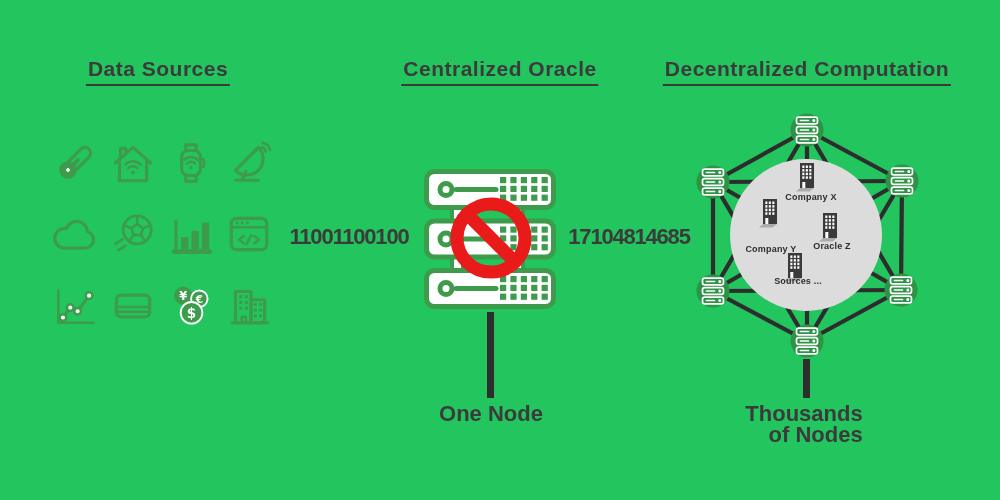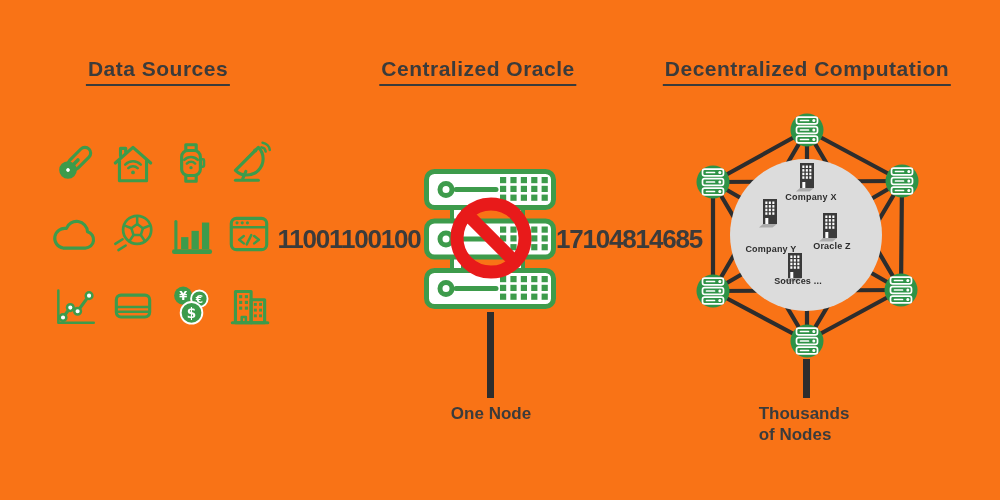--- a/index.html
+++ b/index.html
@@ -1,23 +1,23 @@
 <!DOCTYPE html>
 <html><head>
 <meta charset="utf-8">
 <style>
   html,body{margin:0;padding:0;background:#fff;}
-  .canvas{position:relative;width:1000px;height:500px;background:#f97316;overflow:hidden;
+  .canvas{position:relative;width:1000px;height:500px;background:#22c55e;overflow:hidden;
           font-family:"Liberation Sans",sans-serif;color:#3b3b3b;}
 
   
   .heading{position:absolute;top:57px;transform:translateX(-50%);white-space:nowrap;
            font-size:21px;font-weight:800;letter-spacing:.5px;color:#3b3b3b;
            border-bottom:2.5px solid #3b3b3b;padding:0 2px 3px 2px;}
-  .h-ds{left:158px;} .h-co{left:478px;} .h-dc{left:807px;}
+  .h-ds{left:158px;} .h-co{left:500px;} .h-dc{left:807px;}
 
   
   .icon-grid{position:absolute;left:46px;top:128px;width:232px;height:212px;
              display:grid;grid-template-columns:repeat(4,1fr);grid-template-rows:repeat(3,1fr);
              justify-items:center;align-items:center;}
   .icon-grid svg{width:50px;height:50px;}
   .ic{stroke:#3d9b4b;fill:none;stroke-width:3;stroke-linecap:round;stroke-linejoin:round;}
   .ic-fill{fill:#3d9b4b;stroke:none;}
   .ic-thin{stroke:#3d9b4b;fill:none;stroke-width:2.4;stroke-linecap:round;stroke-linejoin:round;}
   .ic-txt{fill:#fff;font-family:"DejaVu Sans",sans-serif;font-weight:bold;text-anchor:middle;}
@@ -25,27 +25,27 @@
   
   .server-svg{position:absolute;left:424px;top:169px;}
   .unit-box{fill:#fff;stroke:#3d9b4b;stroke-width:5;}
   .unit-cir{fill:#fff;stroke:#3d9b4b;stroke-width:5;}
   .unit-line{stroke:#3d9b4b;stroke-width:5;stroke-linecap:round;}
   .unit-dot{fill:#3d9b4b;}
   .srv-tab{fill:#fff;stroke:#3d9b4b;stroke-width:4;}
   .nosign-svg{position:absolute;left:446px;top:193px;}
   .nosign{stroke:#e81a1a;fill:none;stroke-width:13;}
   .binary{position:absolute;top:224px;transform:translateX(-50%);white-space:nowrap;
-          font-size:26px;font-weight:800;letter-spacing:-1.2px;color:#3b3b3b;}
+          font-size:22px;font-weight:800;letter-spacing:-1.2px;color:#3b3b3b;}
   .b-in{left:349px;} .b-out{left:629px;}
   .stem{position:absolute;width:7px;background:#2d2d2d;}
   .stem-one{left:487px;top:312px;height:86px;}
   .stem-many{left:803px;top:359px;height:39px;}
-  .caption{position:absolute;top:403px;transform:translateX(-50%);text-align:left;
-           font-size:17px;font-weight:800;line-height:21px;color:#3b3b3b;white-space:nowrap;}
+  .caption{position:absolute;top:403px;transform:translateX(-50%);text-align:right;
+           font-size:22px;font-weight:800;line-height:21px;color:#3b3b3b;white-space:nowrap;}
   .c-one{left:491px;} .c-many{left:804px;}
 
   
   .net-svg{position:absolute;left:655px;top:90px;}
   .net-edge{stroke:#2d2d2d;stroke-width:4.2;stroke-linecap:round;}
   .trust-circle{fill:#dcdcdc;}
   .node-c{fill:#2e9347;}
   .node-row{fill:none;stroke:#fff;stroke-width:1.7;}
   .node-dash{stroke:#fff;stroke-width:1.7;stroke-linecap:round;}
   .node-pt{fill:#fff;}

